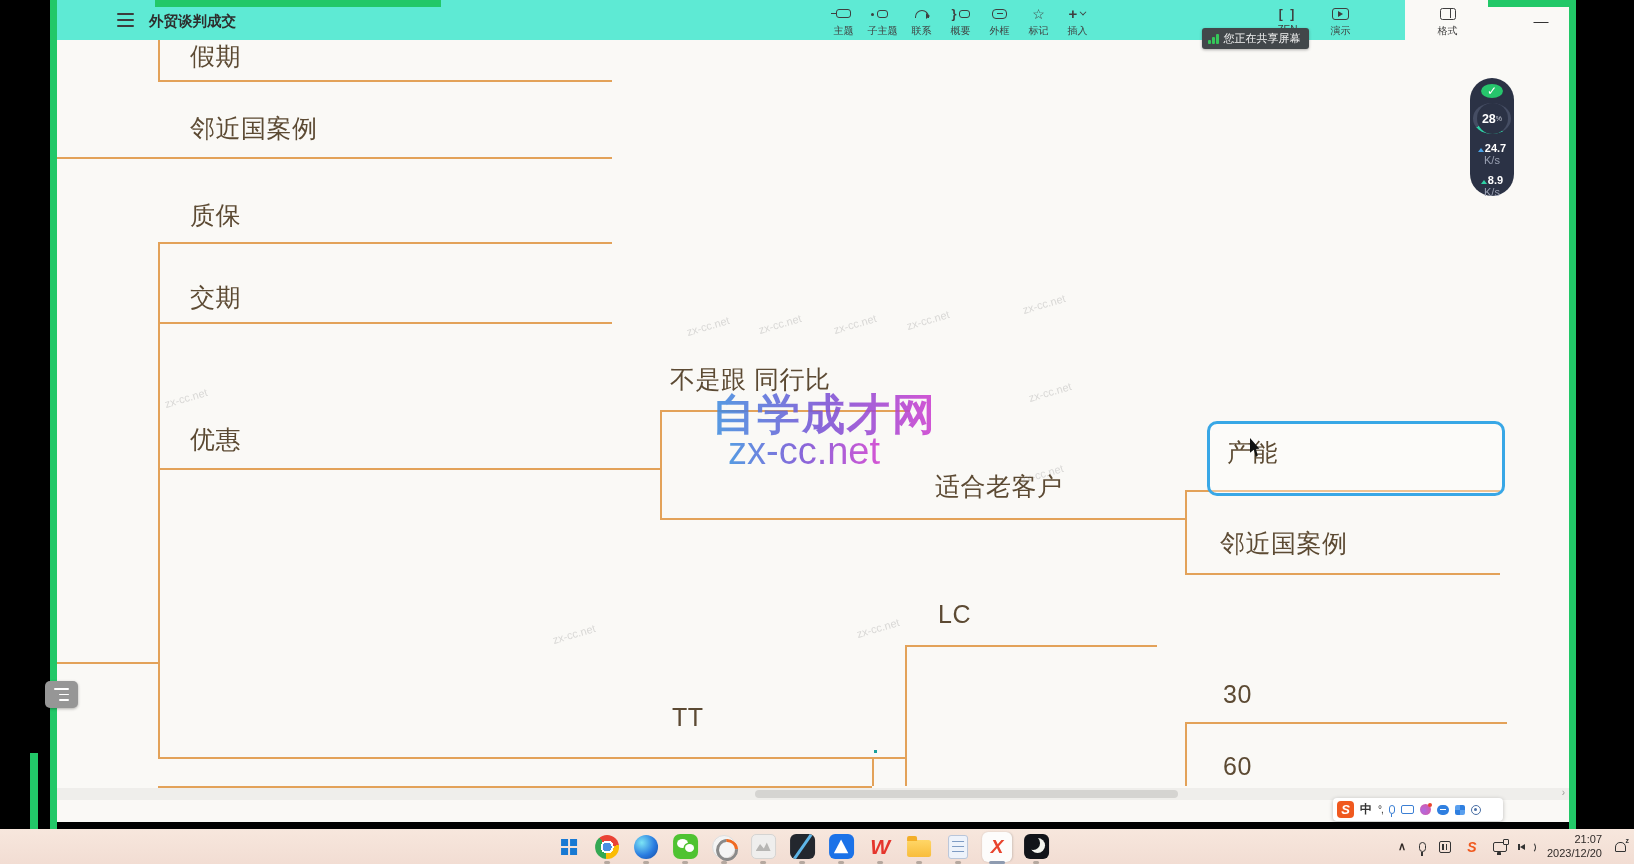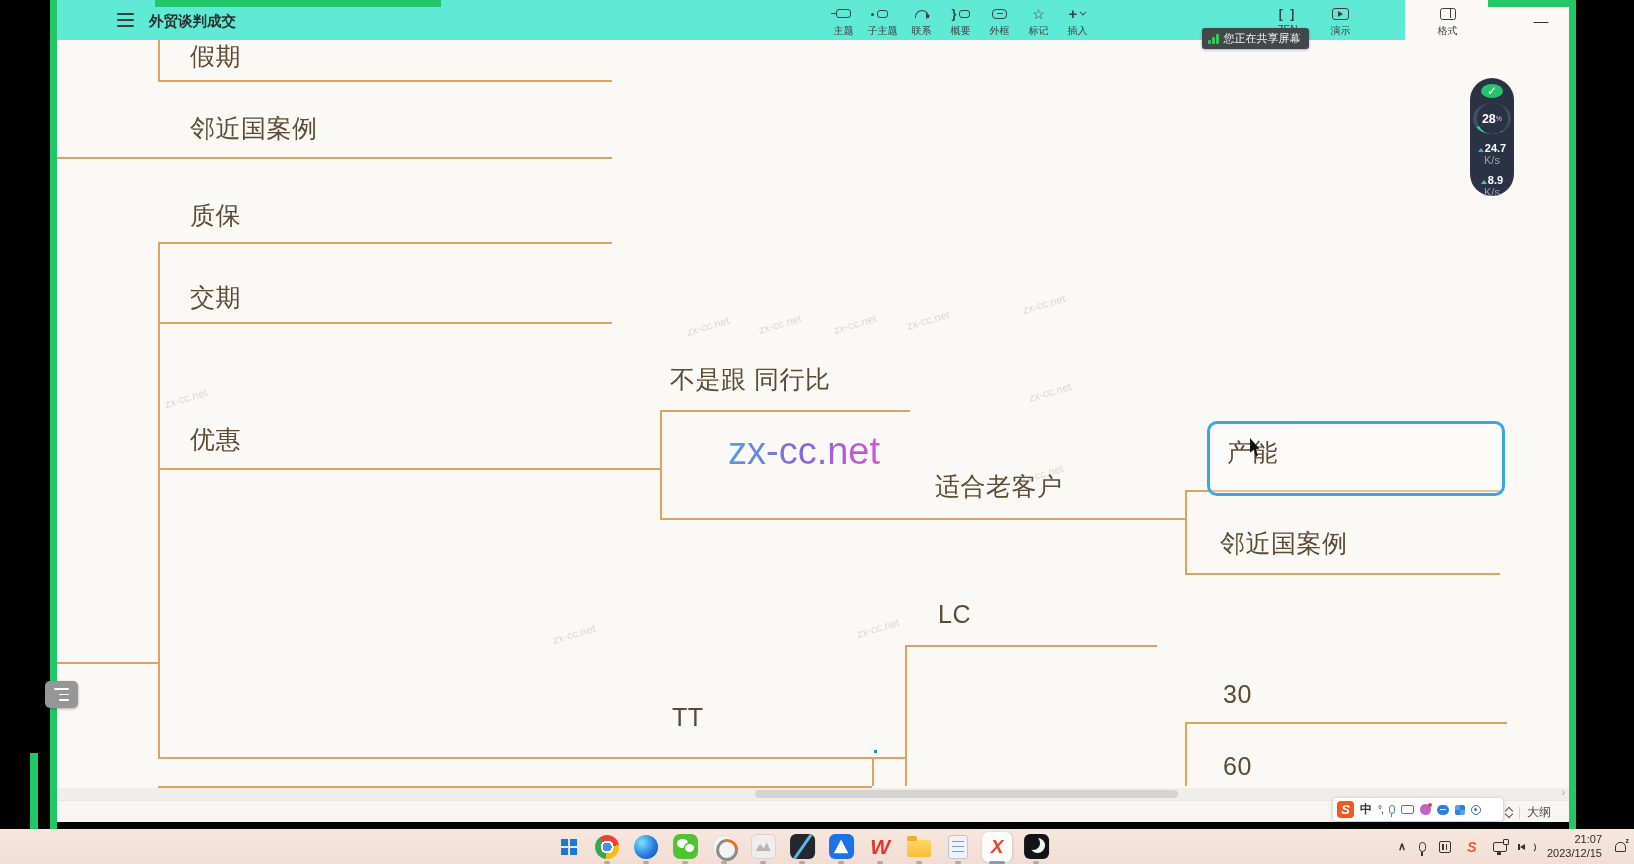--- a/index.html
+++ b/index.html
@@ -274,20 +274,21 @@
     <span class="wm-tile" style="left:758px;top:318px">zx-cc.net</span>
     <span class="wm-tile" style="left:833px;top:318px">zx-cc.net</span>
     <span class="wm-tile" style="left:906px;top:314px">zx-cc.net</span>
     <span class="wm-tile" style="left:1022px;top:298px">zx-cc.net</span>
     <span class="wm-tile" style="left:1028px;top:386px">zx-cc.net</span>
     <span class="wm-tile" style="left:1020px;top:468px">zx-cc.net</span>
     <span class="wm-tile" style="left:552px;top:628px">zx-cc.net</span>
     <span class="wm-tile" style="left:856px;top:622px">zx-cc.net</span>
     <span class="wm-tile" style="left:164px;top:392px">zx-cc.net</span>
 
+    <div class="wm-big1">自学成才网</div>
     <div class="wm-big2">zx-cc.net</div>
 
     <div class="vl" style="left:158px;top:35px;height:45px"></div>
     <div class="hl" style="left:158px;top:80px;width:454px"></div>
     <div class="hl" style="left:57px;top:157px;width:555px"></div>
     <div class="hl" style="left:158px;top:242px;width:454px"></div>
     <div class="vl" style="left:158px;top:242px;height:515px"></div>
     <div class="hl" style="left:158px;top:322px;width:454px"></div>
     <div class="hl" style="left:158px;top:468px;width:504px"></div>
     <div class="hl" style="left:50px;top:662px;width:108px"></div>
@@ -323,31 +324,20 @@
 
     <div class="cursor"></div>
     <div class="teal-dot"></div>
   </div>
 
   <div class="hscroll">
     <div class="thumb"></div>
     <div class="arr">›</div>
   </div>
 
-  <div class="statusbar">
-    <div class="sb-right">
-      <span>%</span>
-      <span class="zoom-chevs">
-          <span class="zc up"></span>
-          <span class="zc dn"></span>
-        </span>
-      <span class="sb-div"></span>
-      <span>大纲</span>
-    </div>
-  </div>
 
   <div class="ime">
     <span class="sogou-s">S</span>
     <span class="ime-zh">中</span>
     <span class="ime-punct">°,</span>
     <span class="ime-mic"></span>
     <span class="ime-kbd"></span>
     <span class="ime-fun"></span>
     <span class="ime-bot"></span>
     <span class="ime-grid"></span>
@@ -445,19 +435,19 @@
 
     <div class="tray">
       <span class="tray-chev">∧</span>
       <span class="tray-mic"></span>
       <span class="tray-ime"></span>
       <span class="tray-s">S</span>
       <span class="tray-mon"></span>
       <span class="tray-spk"></span>
       <span class="tray-clock">
         <div>21:07</div>
-        <div>2023/12/15</div>
+        <div>2023/12/20</div>
       </span>
       <span class="tray-bell"></span>
     </div>
   </div>
 
 </div>
 
 </body></html>

